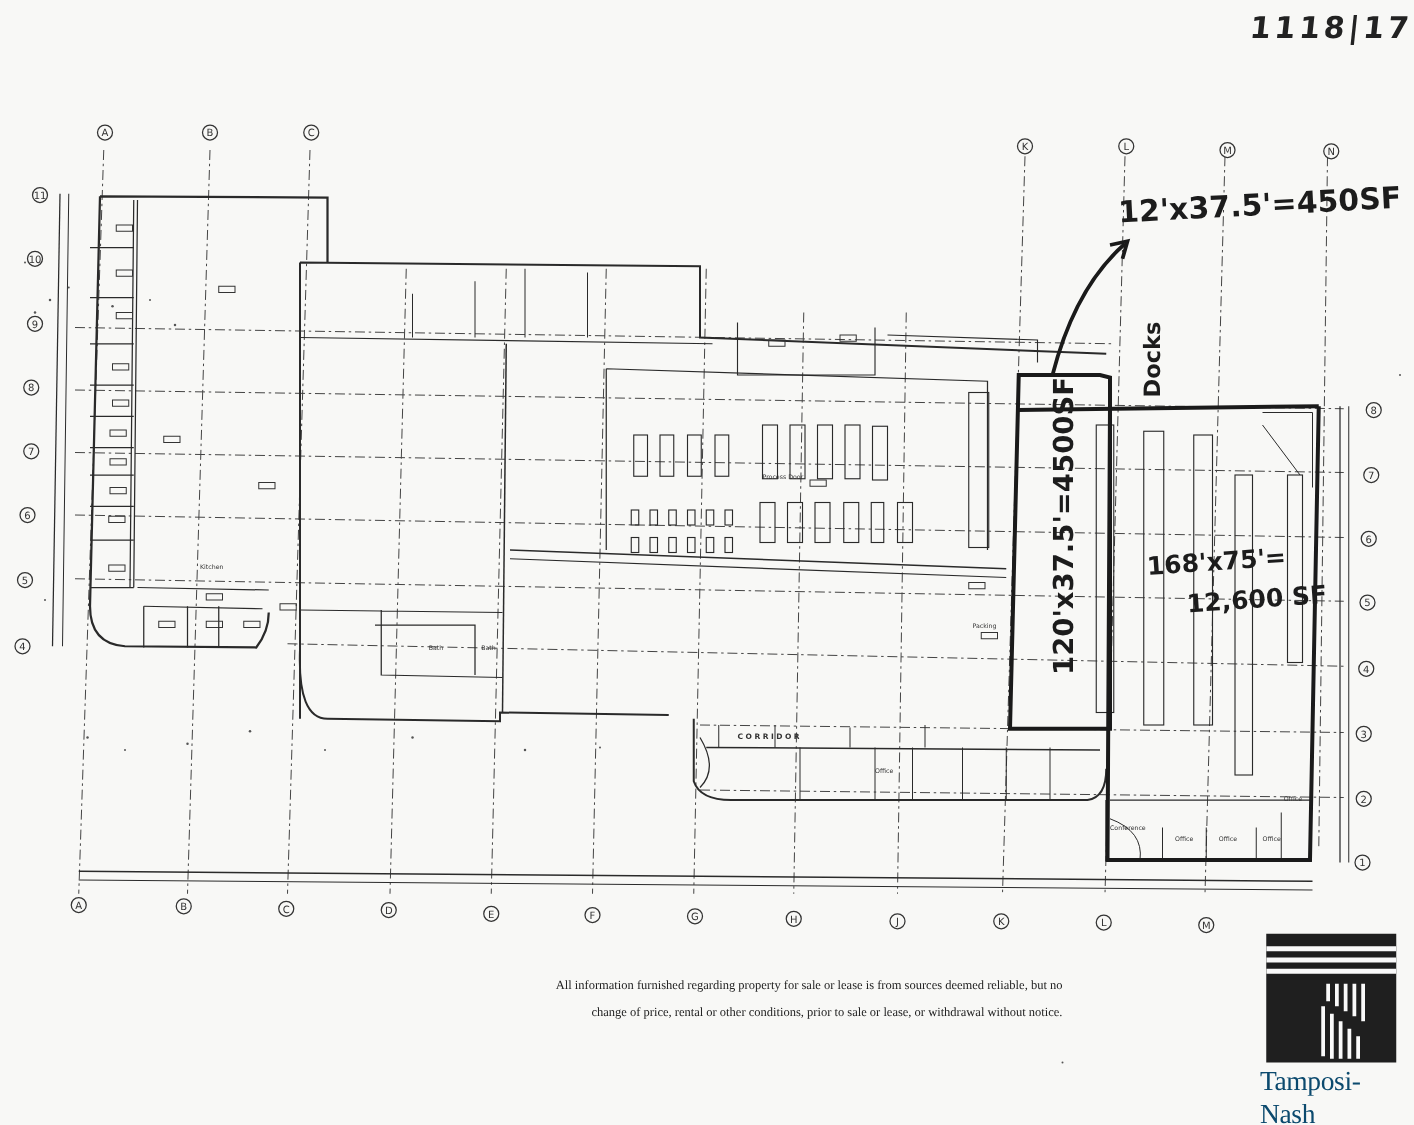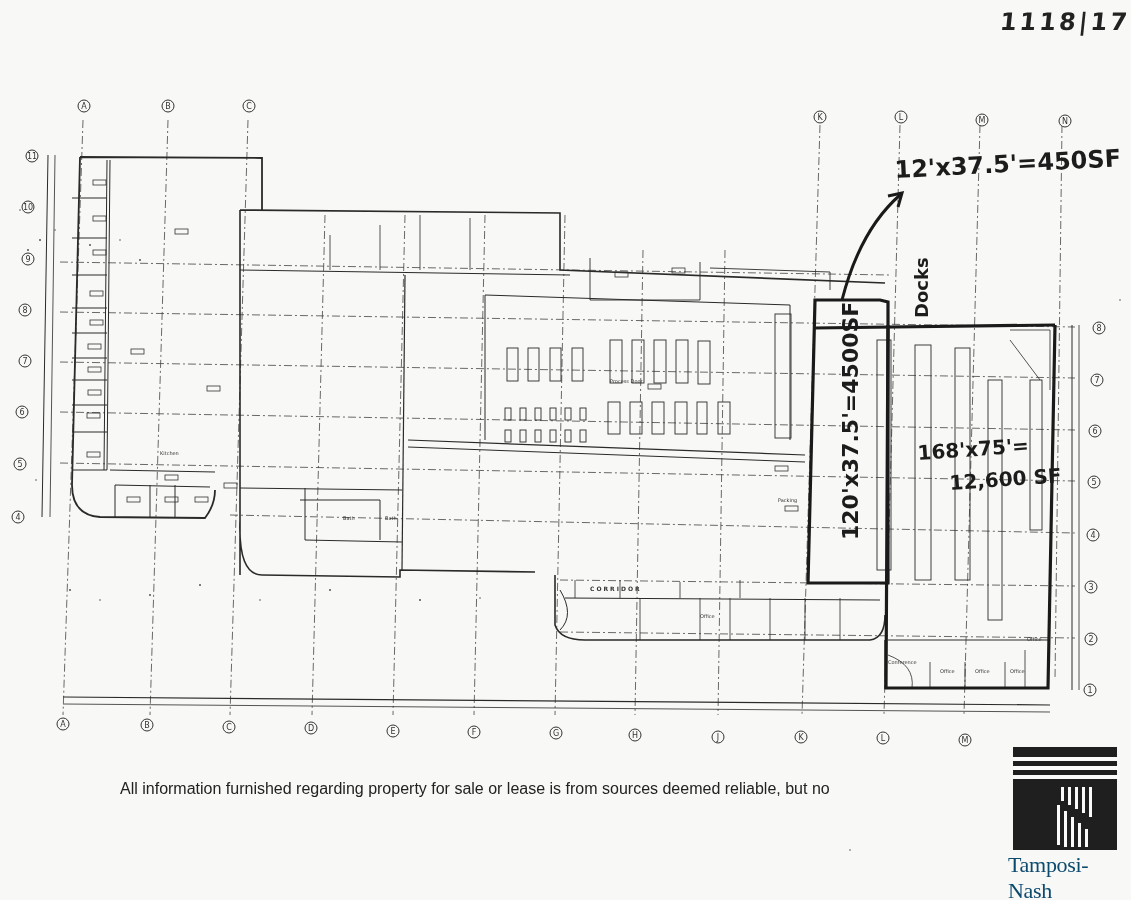--- a/index.html
+++ b/index.html
@@ -2,21 +2,21 @@
 <html><head>
 <meta charset="utf-8">
 <style>
   html,body{margin:0;padding:0;background:#f7f7f5;}
   body{width:1131px;height:900px;position:relative;overflow:hidden;font-family:"Liberation Serif",serif;}
   .page{position:absolute;left:0;top:0;width:1131px;height:900px;background:#f8f8f6;}
   .date{position:absolute;left:1000px;top:8px;font-family:"DejaVu Sans",sans-serif;font-size:24px;font-weight:bold;color:#222;letter-spacing:3px;transform:skewX(-6deg);}
   svg.plan{position:absolute;left:0;top:0;}
   .hand{font-family:"DejaVu Sans",sans-serif;fill:#1c1c1c;font-weight:bold;}
   .grid-label{font-family:"DejaVu Sans",sans-serif;font-size:8px;fill:#333;}
-  .disclaimer{position:absolute;left:120px;top:778px;width:730px;text-align:left;font-family:Liberation Sans, sans-serif;font-size:16px;line-height:22px;color:#222;}
+  .disclaimer{position:absolute;left:120px;top:778px;width:730px;text-align:right;font-family:Liberation Serif, serif;font-size:10px;line-height:22px;color:#222;}
   .logo{position:absolute;left:1013px;top:747px;width:104px;height:103px;background:#1f1f1f;overflow:hidden;}
   .logo-stripes{position:absolute;left:0;top:10px;width:104px;}
   .logo-stripe{height:4px;background:#fafafa;margin-bottom:5px;}
   .logo-name{position:absolute;left:1008px;top:852px;font-family:"Liberation Serif",serif;font-size:22px;color:#0c4a6e;letter-spacing:-0.3px;}
   .logo-sub{position:absolute;left:1010px;top:919px;font-family:"Liberation Serif",serif;font-size:10.5px;color:#222;border-top:1px solid #222;border-bottom:1.5px solid #222;padding:0 2px;}
 </style>
 </head>
 <body>
 
 <div class="page">
@@ -291,20 +291,21 @@
 
     <text x="895" y="178" font-size="24" class="hand" transform="rotate(-3 895 178)">12'x37.5'=450SF</text>
     <text x="0" y="0" font-size="22" class="hand" transform="translate(858,540) rotate(-90)">120'x37.5'=4500SF</text>
     <text x="0" y="0" font-size="18" class="hand" transform="translate(928,318) rotate(-90)">Docks</text>
     <text x="918" y="460" font-size="20" class="hand" transform="rotate(-4 918 460)">168'x75'=</text>
     <text x="950" y="490" font-size="20" class="hand" transform="rotate(-4 950 490)">12,600 SF</text>
   </svg>
 
   <div class="disclaimer">
     <div>All information furnished regarding property for sale or lease is from sources deemed reliable, but no</div>
+    <div>change of price, rental or other conditions, prior to sale or lease, or withdrawal without notice.</div>
   </div>
 
   <div class="logo">
     <div class="logo-stripes">
       <div class="logo-stripe"></div>
       <div class="logo-stripe"></div>
       <div class="logo-stripe"></div>
     </div>
     <svg width="104" height="103" style="position:absolute;left:0;top:0">
       <g fill="#fafafa">

